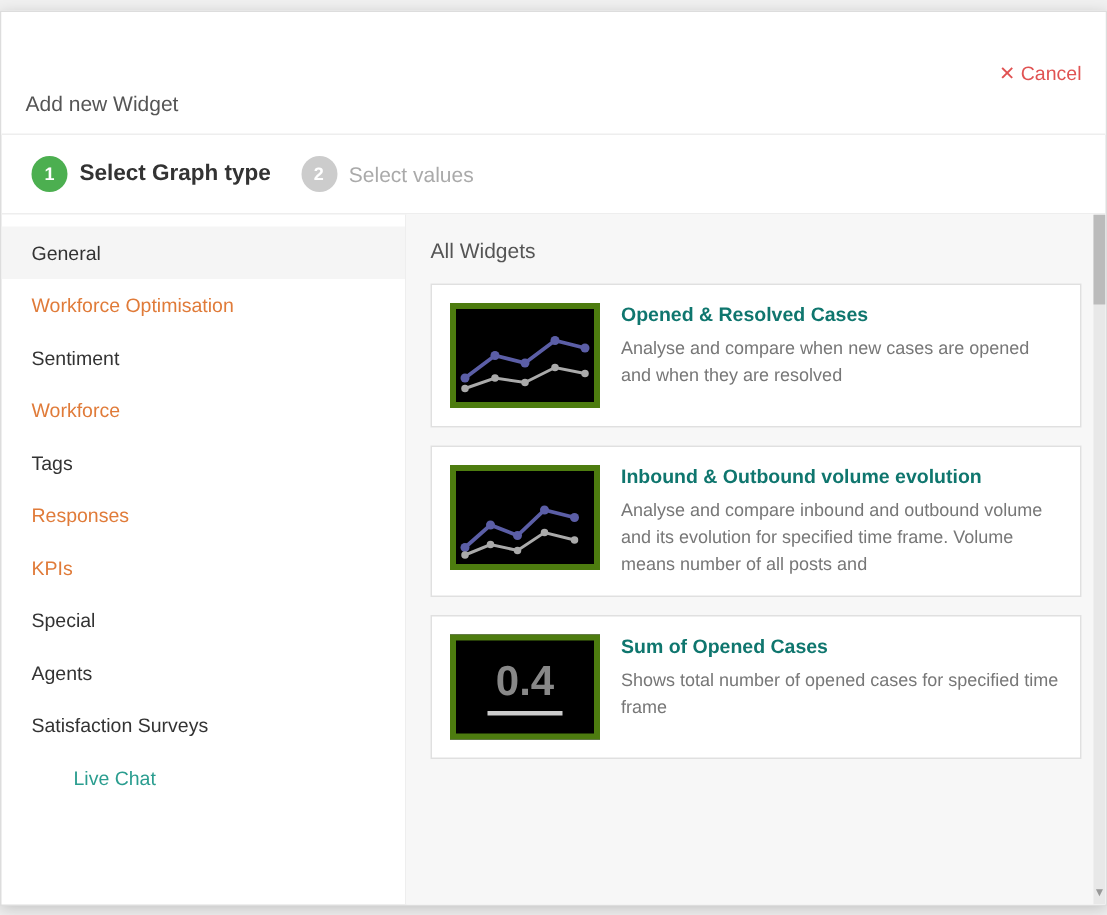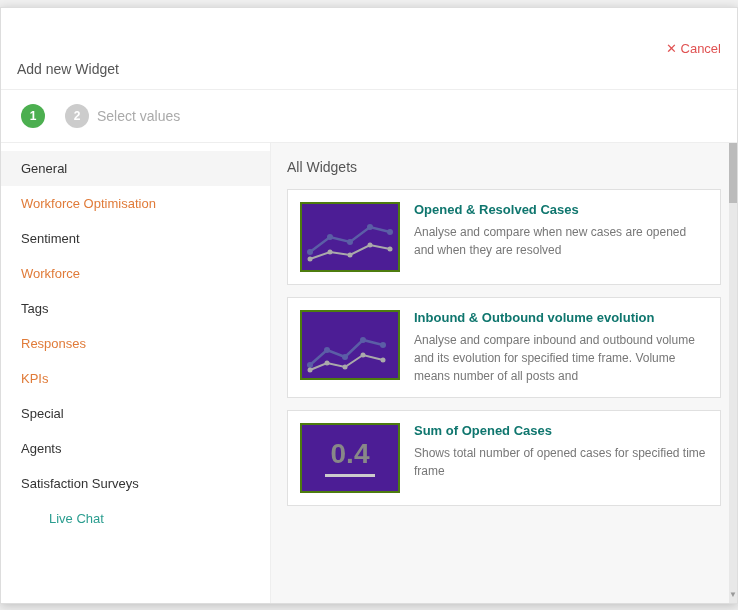--- a/index.html
+++ b/index.html
@@ -119,26 +119,26 @@
       background: #fff;
       border: 1px solid #e0e0e0;
       margin-bottom: 12px;
       padding: 12px;
       gap: 14px;
       align-items: flex-start;
     }
     .widget-thumbnail {
       width: 100px;
       height: 70px;
-      border: 2px solid #4d7c0f;
+      border: 4px solid #4d7c0f;
       flex-shrink: 0;
       display: flex;
       align-items: center;
       justify-content: center;
-      background: #4c1d95;
+      background: #000000;
       overflow: hidden;
     }
     .widget-info {
       flex: 1;
     }
     .widget-name {
       font-weight: bold;
       color: #0f766e;
       font-size: 13px;
       margin-bottom: 6px;
@@ -190,20 +190,21 @@
   <div class="modal-header">
     <span class="modal-title">Add new Widget</span>
     <button class="cancel-btn">✕ Cancel</button>
   </div>
 
   <div class="steps-bar">
     <div class="step">
       <div class="step-circle active">
         <span>1</span>
       </div>
+      <span class="step-label active">Select Graph type</span>
     </div>
     <div class="step">
       <div class="step-circle inactive">
         <span>2</span>
       </div>
       <span class="step-label inactive">Select values</span>
     </div>
   </div>
 
   <div class="content-area">

